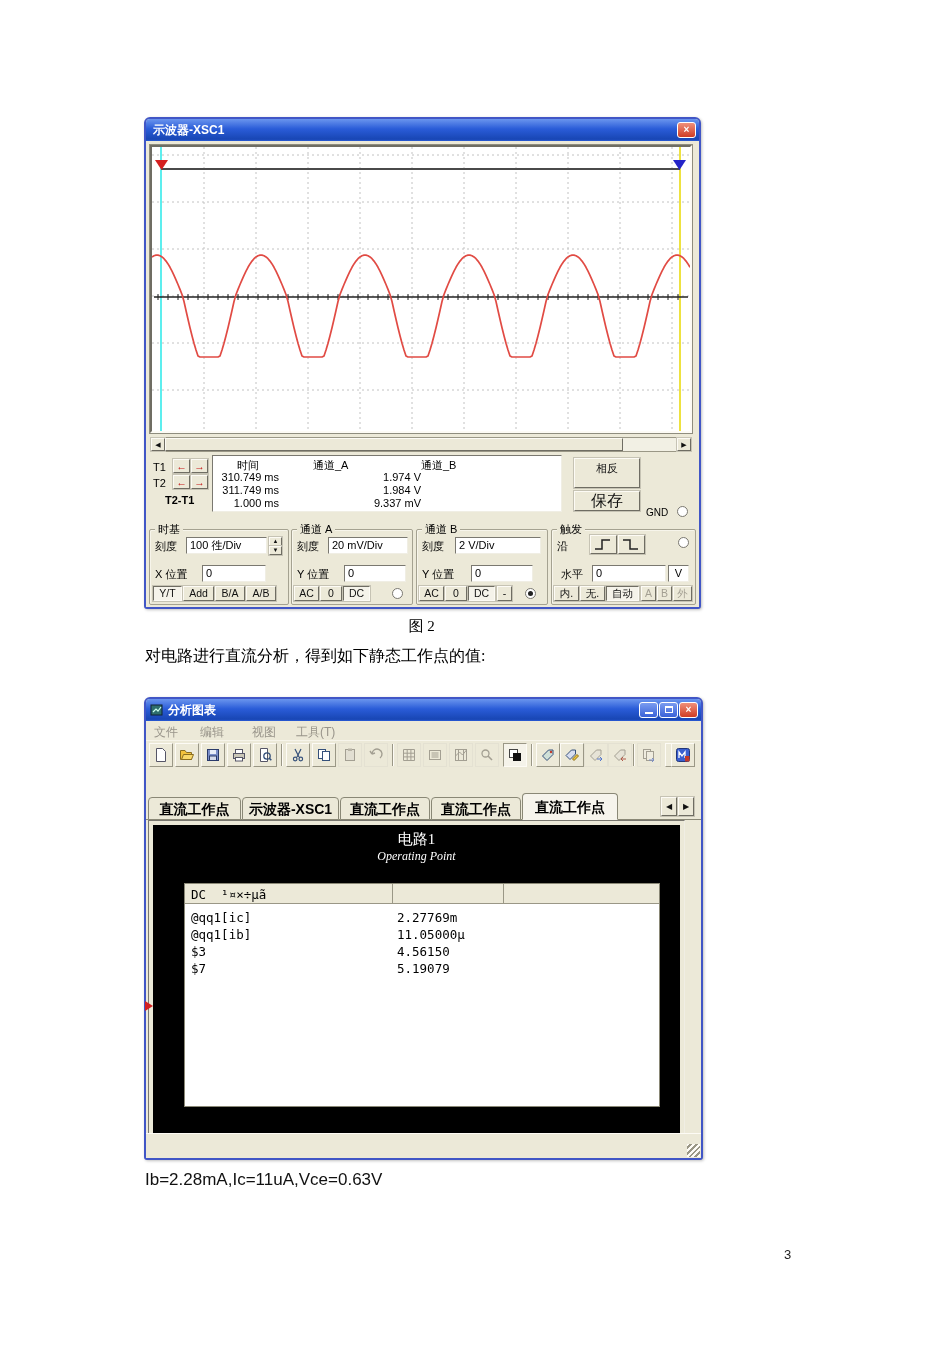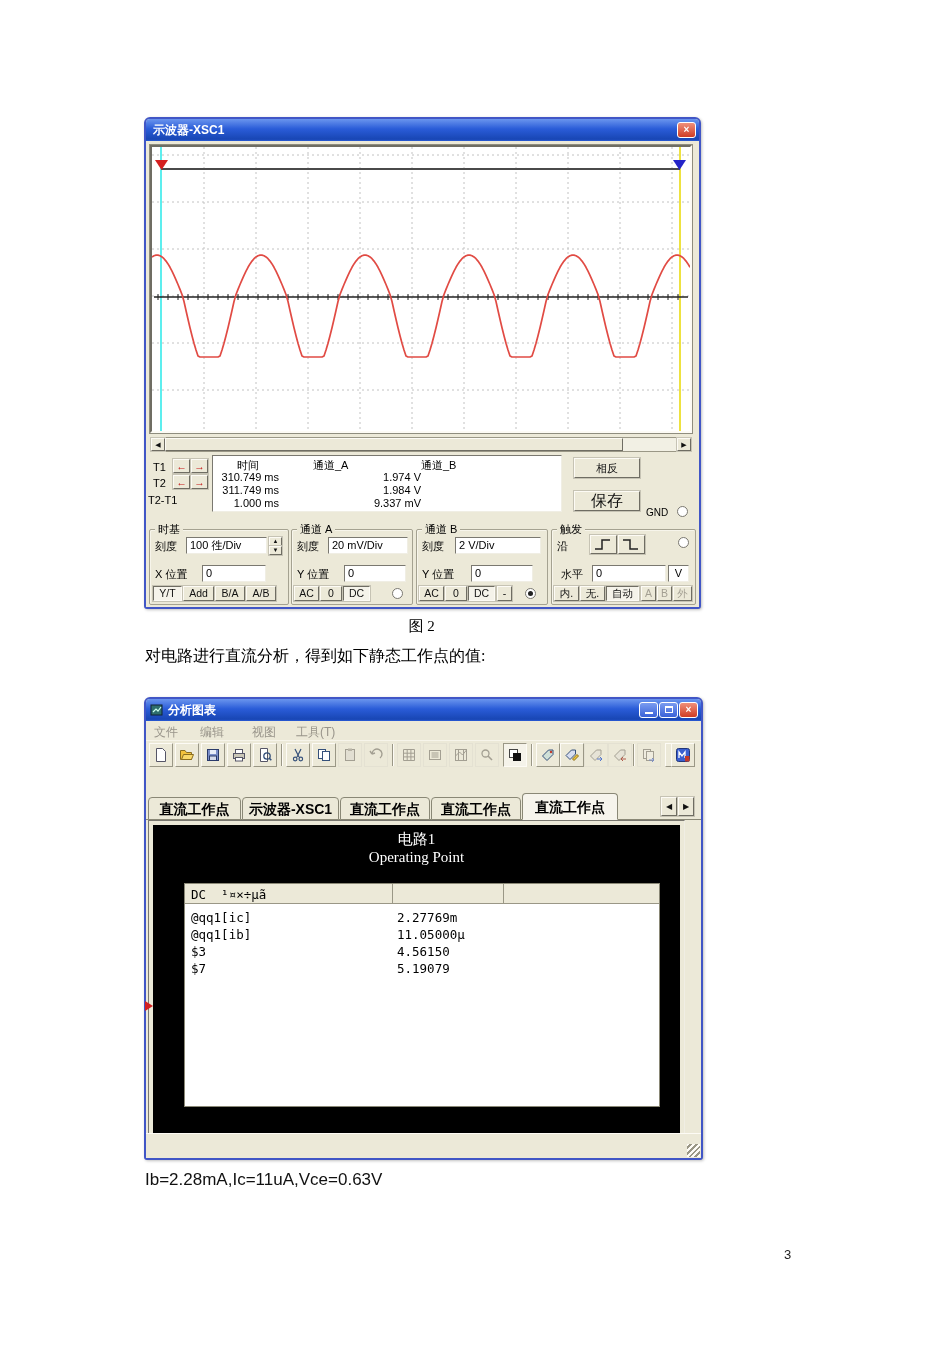--- a/index.html
+++ b/index.html
@@ -95,35 +95,35 @@
         <div class="thumb"></div>
         <div class="b3 sarrow" style="right:0;top:0;width:14px;height:13px;">▶</div>
       </div>
 
       <span class="lbl" style="left:7px;top:320px;">T1</span>
       <div class="b3" style="left:27px;top:318px;width:17px;height:14px;"><span class="redtxt">←</span></div>
       <div class="b3" style="left:45px;top:318px;width:17px;height:14px;"><span class="redtxt">→</span></div>
       <span class="lbl" style="left:7px;top:336px;">T2</span>
       <div class="b3" style="left:27px;top:334px;width:17px;height:14px;"><span class="redtxt">←</span></div>
       <div class="b3" style="left:45px;top:334px;width:17px;height:14px;"><span class="redtxt">→</span></div>
-      <span class="lbl" style="left:2px;top:353px;">T2-T1</span>
+      <span class="lbl" style="left:19px;top:353px;font-weight:bold;">T2-T1</span>
 
       <div class="robox">
         <span class="lbl" style="left:24px;top:2px;">时间</span>
         <span class="lbl" style="left:100px;top:2px;">通道_A</span>
         <span class="lbl" style="left:208px;top:2px;">通道_B</span>
         <span class="roval" style="left:2px;top:15px;width:64px;">310.749 ms</span>
         <span class="roval" style="left:146px;top:15px;width:62px;">1.974 V</span>
         <span class="roval" style="left:2px;top:28px;width:64px;">311.749 ms</span>
         <span class="roval" style="left:146px;top:28px;width:62px;">1.984 V</span>
         <span class="roval" style="left:2px;top:41px;width:64px;">1.000 ms</span>
         <span class="roval" style="left:146px;top:41px;width:62px;">9.337 mV</span>
       </div>
 
-      <div class="b3" style="left:428px;top:317px;width:66px;height:20px;line-height:18px;font-size:11px;"><span>相反</span></div>
+      <div class="b3" style="left:428px;top:317px;width:66px;height:30px;line-height:18px;font-size:11px;"><span>相反</span></div>
       <div class="b3" style="left:428px;top:350px;width:66px;height:20px;line-height:18px;font-size:16px;"><span>保存</span></div>
       <span class="lbl" style="left:500px;top:366px;font-size:10px;">GND</span>
       <span class="radio" style="left:531px;top:365px;"></span>
 
       <div class="grp" style="left:3px;top:388px;width:138px;height:74px;">
         <span class="glabel">时基</span>
         <span class="lbl" style="left:5px;top:9px;">刻度</span>
         <div class="tb" style="left:36px;top:7px;width:81px;height:17px;"><span>100 徃/Div</span></div>
         <div class="b3" style="left:119px;top:7px;width:13px;height:9px;font-size:6px;line-height:7px;">▲</div>
         <div class="b3" style="left:119px;top:16px;width:13px;height:9px;font-size:6px;line-height:7px;">▼</div>
@@ -359,21 +359,21 @@
         <div class="tab" style="left:194px;width:90px;"><span>直流工作点</span></div>
         <div class="tab" style="left:285px;width:90px;"><span>直流工作点</span></div>
         <div class="tab active" style="left:376px;width:96px;line-height:26px;"><span>直流工作点</span></div>
         <div class="b3" style="right:24px;top:4px;width:16px;height:19px;line-height:17px;font-size:8px;"><span>◀</span></div>
         <div class="b3" style="right:7px;top:4px;width:16px;height:19px;line-height:17px;font-size:8px;"><span>▶</span></div>
       </div>
 
       <div class="content">
         <div class="blackarea">
           <div class="abs serif" style="left:0;right:0;top:5px;text-align:center;color:#fff;font-size:15px;">电路1</div>
-          <div class="abs serif" style="left:0;right:0;top:24px;text-align:center;color:#fff;font-size:15px;">Operating Point</div>
+          <div class="abs serif" style="left:0;right:0;top:24px;text-align:center;color:#fff;font-size:12px;font-style:italic;">Operating Point</div>
           <div class="optable">
             <div class="ophead">
               <span class="mono" style="position:absolute;left:6px;top:3px;font-size:12.5px;white-space:pre;">DC  ¹¤×÷µã</span>
               <span class="opdiv" style="left:207px;"></span>
               <span class="opdiv" style="left:318px;"></span>
             </div>
             <div>
               <span class="oprow mono" style="left:6px;top:26px;">@qq1[ic]</span>
               <span class="oprow mono" style="left:212px;top:26px;">2.27769m</span>
             </div>

